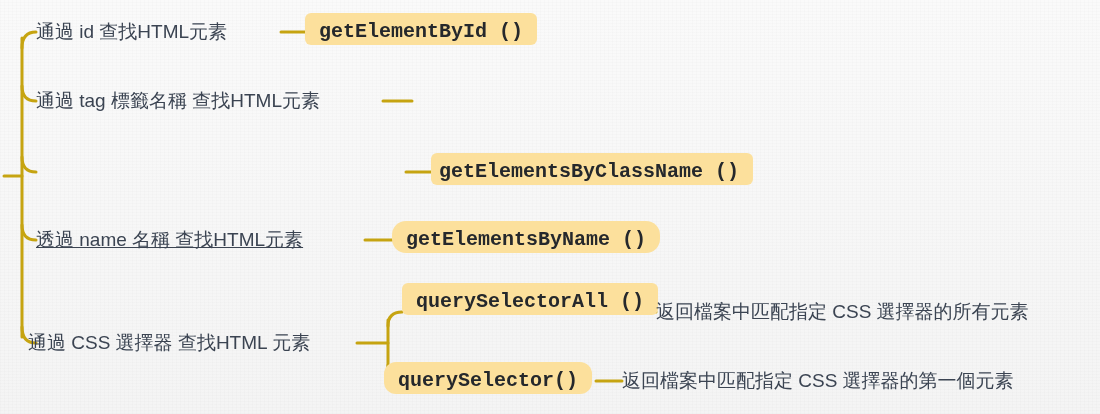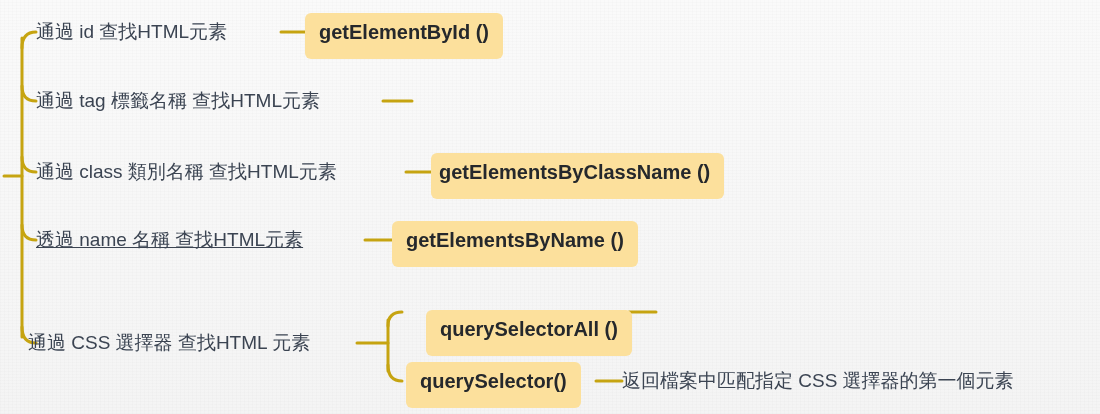--- a/index.html
+++ b/index.html
@@ -39,24 +39,24 @@
     font-family: "Liberation Sans", sans-serif;
   }
   .badge {
     position: absolute;
     background: #fce09c;
     border-radius: 6px;
     color: #25282c;
     font-size: 20px;
     font-weight: bold;
     line-height: 38px;
-    height: 46px;
+    height: 32px;
     padding: 0 14px;
     white-space: nowrap;
-    font-family: Liberation Sans, sans-serif;
+    font-family: Liberation Mono, monospace;
     box-sizing: border-box;
   }
   .desc {
     position: absolute;
     color: #3b4452;
     font-size: 19px;
     line-height: 24px;
     white-space: nowrap;
     font-family: "Liberation Sans", sans-serif;
   }
@@ -102,26 +102,26 @@
       <path d="M629,312 L656,312"></path>
       <path d="M596,381 L622,381"></path>
     </g>
   </svg>
 
   <div class="node-label" style="left:36px; top:20px;">通過 id 查找HTML元素</div>
   <div class="badge" style="left:305px; top:13px;">getElementById ()</div>
 
   <div class="node-label" style="left:36px; top:89px;">通過 tag 標籤名稱 查找HTML元素</div>
 
-  <div class="node-label" style="left:36px; top:160px;">通過 class 類別名稱 查找HTML元素</div>
   <div class="badge" style="left:431px; top:153px;padding-left:8px;">getElementsByClassName ()</div>
 
   <div class="node-label" style="left:36px; top:228px;text-decoration:underline;">透過 name 名稱 查找HTML元素</div>
-  <div class="badge" style="left:392px; top:221px;">getElementsByName ()</div>
+  <div class="badge" style="left:392px; top:221px;border-radius:14px;">getElementsByName ()</div>
 
   <div class="node-label" style="left:28px; top:331px;">通過 CSS 選擇器 查找HTML 元素</div>
 
-  <div class="badge" style="left:402px; top:310px;margin-left:24px;">querySelectorAll ()</div>
+  <div class="badge" style="left:402px; top:283px;">querySelectorAll ()</div>
+  <div class="desc" style="left:656px; top:300px;">返回檔案中匹配指定 CSS 選擇器的所有元素</div>
 
-  <div class="badge" style="left:406px; top:362px;">querySelector()</div>
+  <div class="badge" style="left:384px; top:362px;border-radius:12px;">querySelector()</div>
   <div class="desc" style="left:622px; top:369px;">返回檔案中匹配指定 CSS 選擇器的第一個元素</div>
 
 </div>
 
 </body></html>

